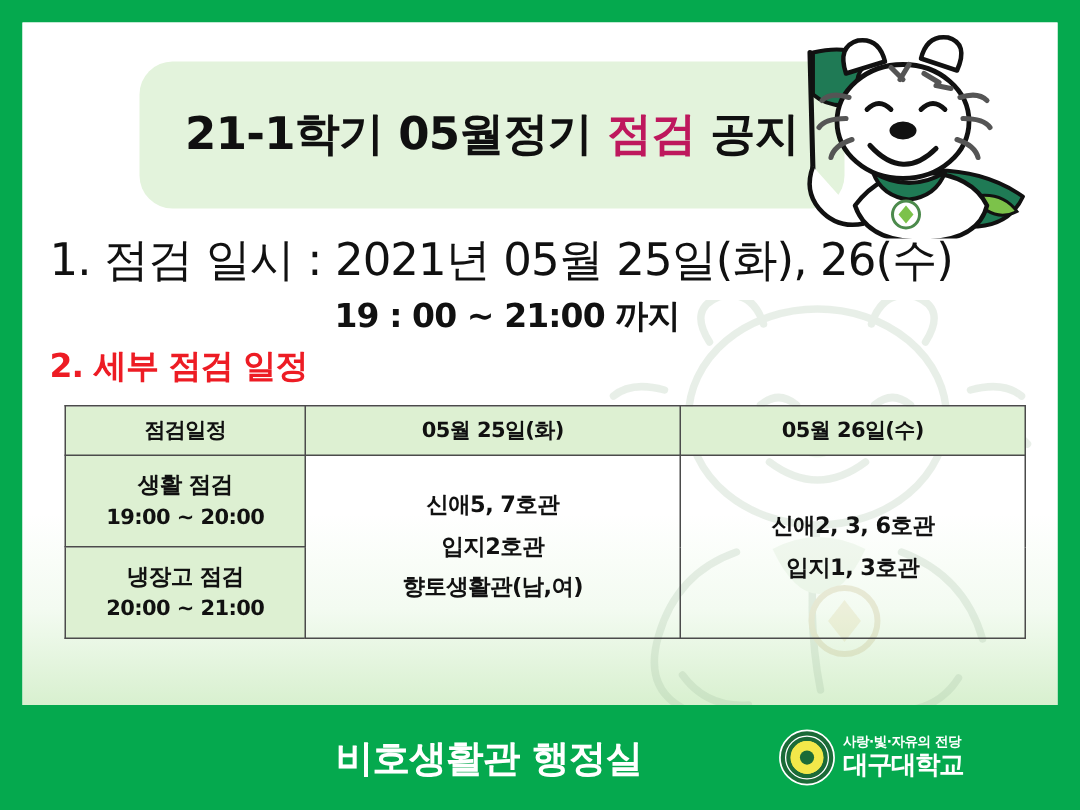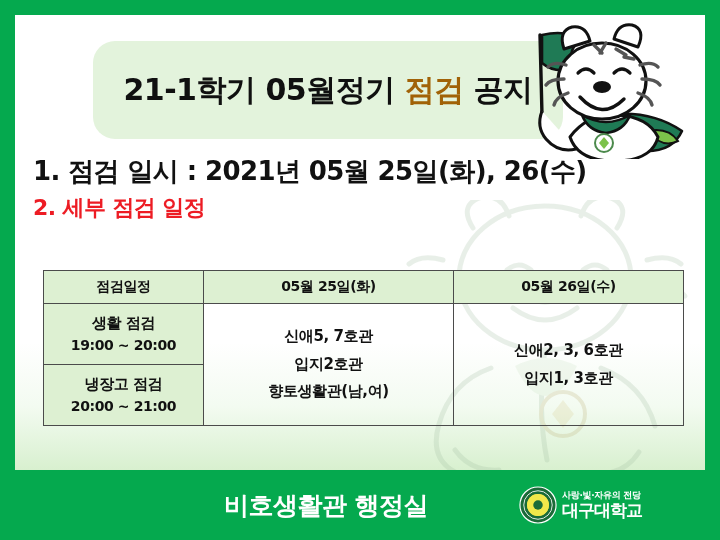--- a/index.html
+++ b/index.html
@@ -61,41 +61,41 @@
     box-sizing: border-box;
   }
   .title-line {
     font-size: 30px;
     font-weight: bold;
     color: #101010;
     letter-spacing: -0.5px;
     line-height: 1.28;
     white-space: nowrap;
   }
-  .title-line .hl { color: #a16207; }
+  .title-line .hl { color: #be185d; }
 
   
   .mascot {
     position: absolute;
     right: 2px;
     top: 4px;
     width: 205px;
     height: 140px;
   }
 
   
   .body-text {
     position: absolute;
     left: 18px;
     top: 138px;
     width: 640px;
   }
   .line1 {
-    font-size: 26px;
-    font-weight: bold;
+    font-size: 30px;
+    font-weight: normal;
     color: #111;
     white-space: nowrap;
     letter-spacing: -0.6px;
     line-height: 1.42;
   }
   .line2 {
     font-size: 22px;
     font-weight: bold;
     color: #111;
     white-space: nowrap;
@@ -284,20 +284,21 @@
       <ellipse cx="104" cy="68" rx="9" ry="6" fill="#111"></ellipse>
 
       <path d="M82 78 q22 24 44 2" stroke="#111" stroke-width="3.4" fill="none" stroke-linecap="round"></path>
 
       <circle cx="106" cy="124" r="9" fill="#fff" stroke="#4c8a4c" stroke-width="2"></circle>
       <path d="M106 118 l5 6 l-5 6 l-5 -6z" fill="#7cc24a"></path>
     </svg>
 
     <div class="body-text">
       <div class="line1">1.  점검 일시 : 2021년 05월 25일(화), 26(수)</div>
+      <div class="line2">19 : 00 ~ 21:00 까지</div>
       <div class="line3">2. 세부 점검 일정</div>
     </div>
 
     <div class="table-wrap">
       <table class="schedule">
         <colgroup>
           <col class="col-a">
             <col class="col-b">
             <col class="col-c">
         </colgroup>

